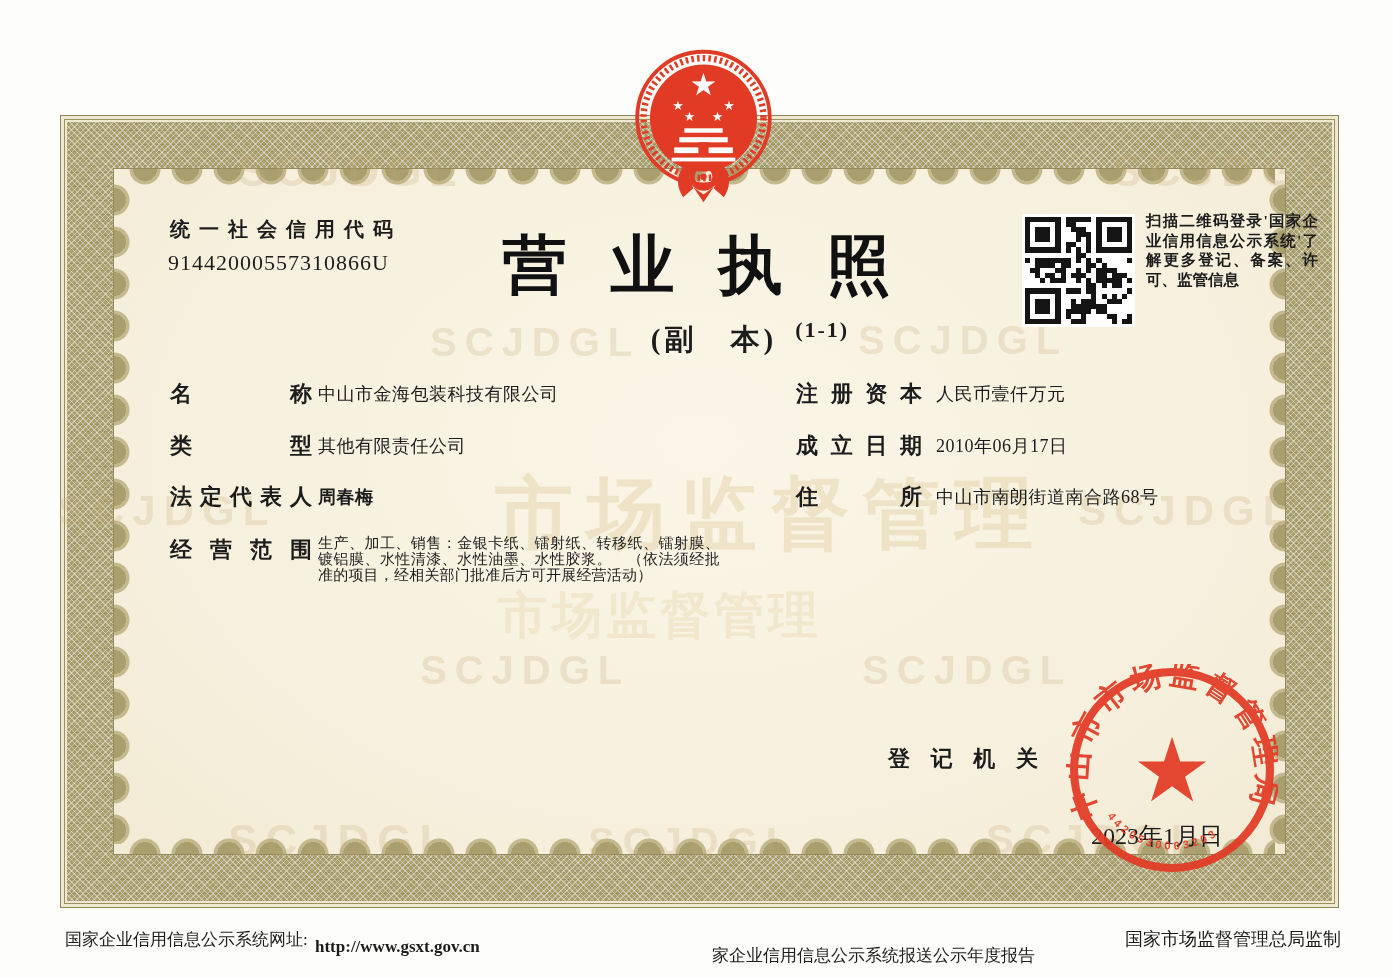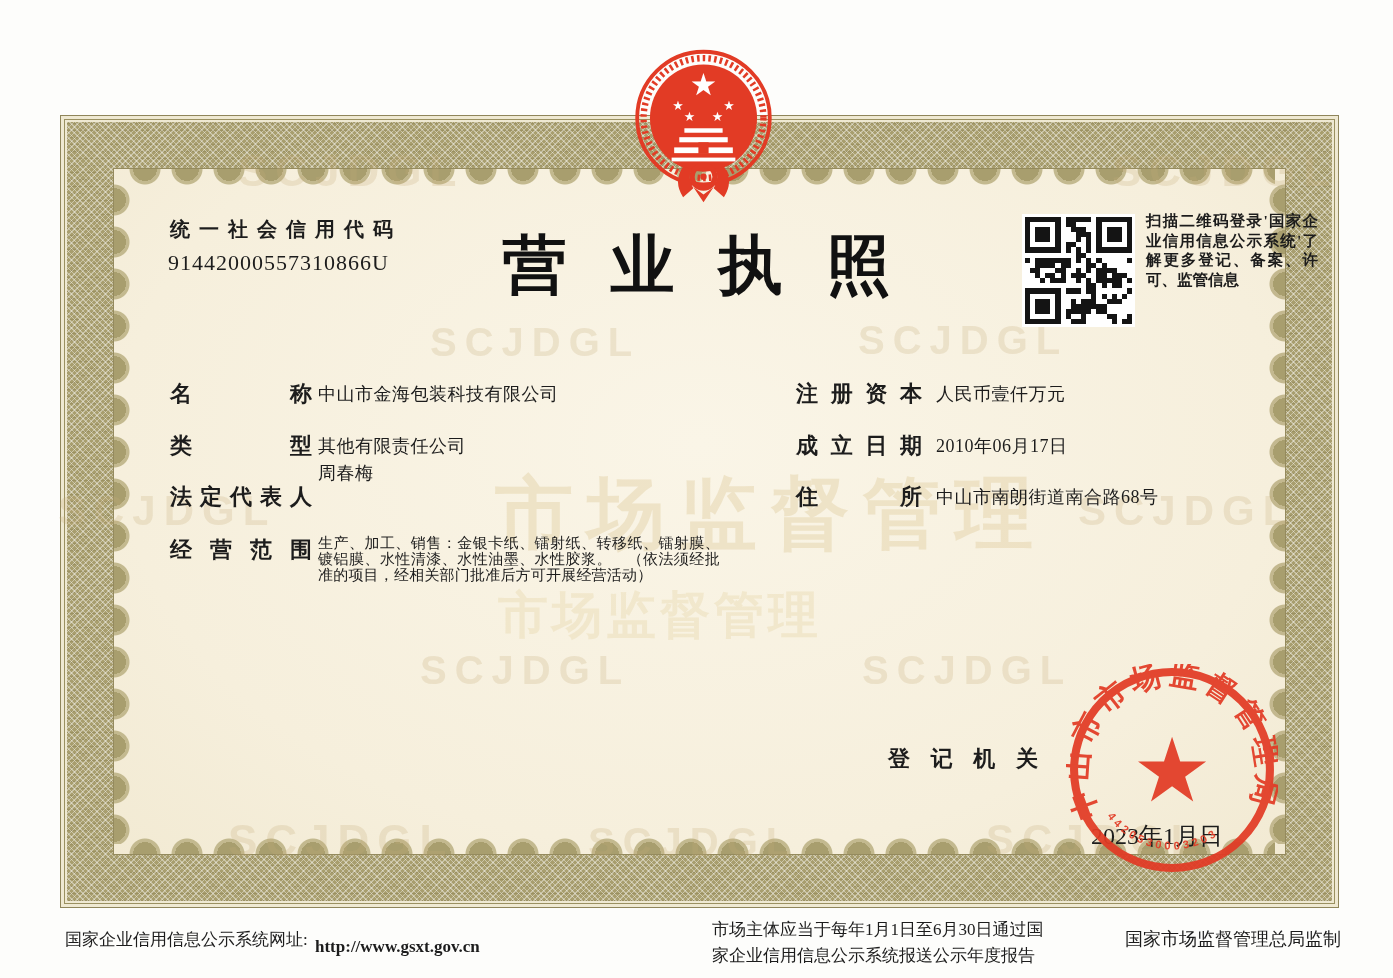--- a/index.html
+++ b/index.html
@@ -127,20 +127,24 @@
     <circle cx="60" cy="104" r="9" fill="none" stroke="#e23b25" stroke-width="4"></circle>
     <circle cx="60" cy="104" r="2.5" fill="#e23b25"></circle>
     <path d="M44,96 Q36,108 44,120 L52,113 Q47,105 51,98 Z" fill="#e23b25"></path>
     <path d="M76,96 Q84,108 76,120 L68,113 Q73,105 69,98 Z" fill="#e23b25"></path>
     <path d="M52,112 L60,118 L68,112 L60,124 Z" fill="#e23b25"></path>
   </svg>
 
   <div class="credit-label">统一社会信用代码</div>
   <div class="credit-value">91442000557310866U</div>
   <div class="title">营业执照</div>
+  <div class="subtitle-row">
+    <span class="subtitle">(副　本)</span>
+    <span class="copyno">(1-1)</span>
+  </div>
 
   <div class="qr">
       <svg viewBox="-0.5 -0.5 22 22" shape-rendering="crispEdges" fill="#141414">
         <rect x="0" y="0" width="1" height="1"></rect>
         <rect x="1" y="0" width="1" height="1"></rect>
         <rect x="2" y="0" width="1" height="1"></rect>
         <rect x="3" y="0" width="1" height="1"></rect>
         <rect x="4" y="0" width="1" height="1"></rect>
         <rect x="5" y="0" width="1" height="1"></rect>
         <rect x="6" y="0" width="1" height="1"></rect>
@@ -375,21 +379,21 @@
       <span>型</span>
     </div>
   <div class="val val-l" style="top:434px;font-family:Liberation Serif, serif;">其他有限责任公司</div>
   <div class="jlabel lab-l" style="top:482px;">
       <span>法</span>
       <span>定</span>
       <span>代</span>
       <span>表</span>
       <span>人</span>
     </div>
-  <div class="val val-l" style="top:461px;">周春梅</div>
+  <div class="val val-l" style="top:485px;font-weight:bold;">周春梅</div>
   <div class="jlabel lab-l" style="top:535px;">
       <span>经</span>
       <span>营</span>
       <span>范</span>
       <span>围</span>
     </div>
   <div class="scope-val">生产、加工、销售：金银卡纸、镭射纸、转移纸、镭射膜、镀铝膜、水性清漆、水性油墨、水性胶浆。　（依法须经批准的项目，经相关部门批准后方可开展经营活动）</div>
 
   <div class="jlabel lab-r" style="top:379px;">
       <span>注</span>
@@ -433,17 +437,16 @@
     <text font-size="29" font-weight="bold" fill="#e23b25" letter-spacing="6" font-family="Liberation Sans, DejaVu Sans, sans-serif">
       <textPath href="#arcTop" startOffset="4">中山市市场监督管理局</textPath>
     </text>
     <text font-size="11" font-weight="bold" fill="#e23b25" letter-spacing="3.5" font-family="Liberation Sans, DejaVu Sans, sans-serif">
       <textPath href="#arcBot" startOffset="18">4420530003203</textPath>
     </text>
   </svg>
 
   <div class="f-url">http://www.gsxt.gov.cn</div>
   <div class="f-site">国家企业信用信息公示系统网址:</div>
-  <div class="f-n1">市场主体应当于每年1月1日至6月30日通过国</div>
   <div class="f-n2">家企业信用信息公示系统报送公示年度报告</div>
   <div class="f-pub">国家市场监督管理总局监制</div>
 
 </div>
 
 </body></html>

